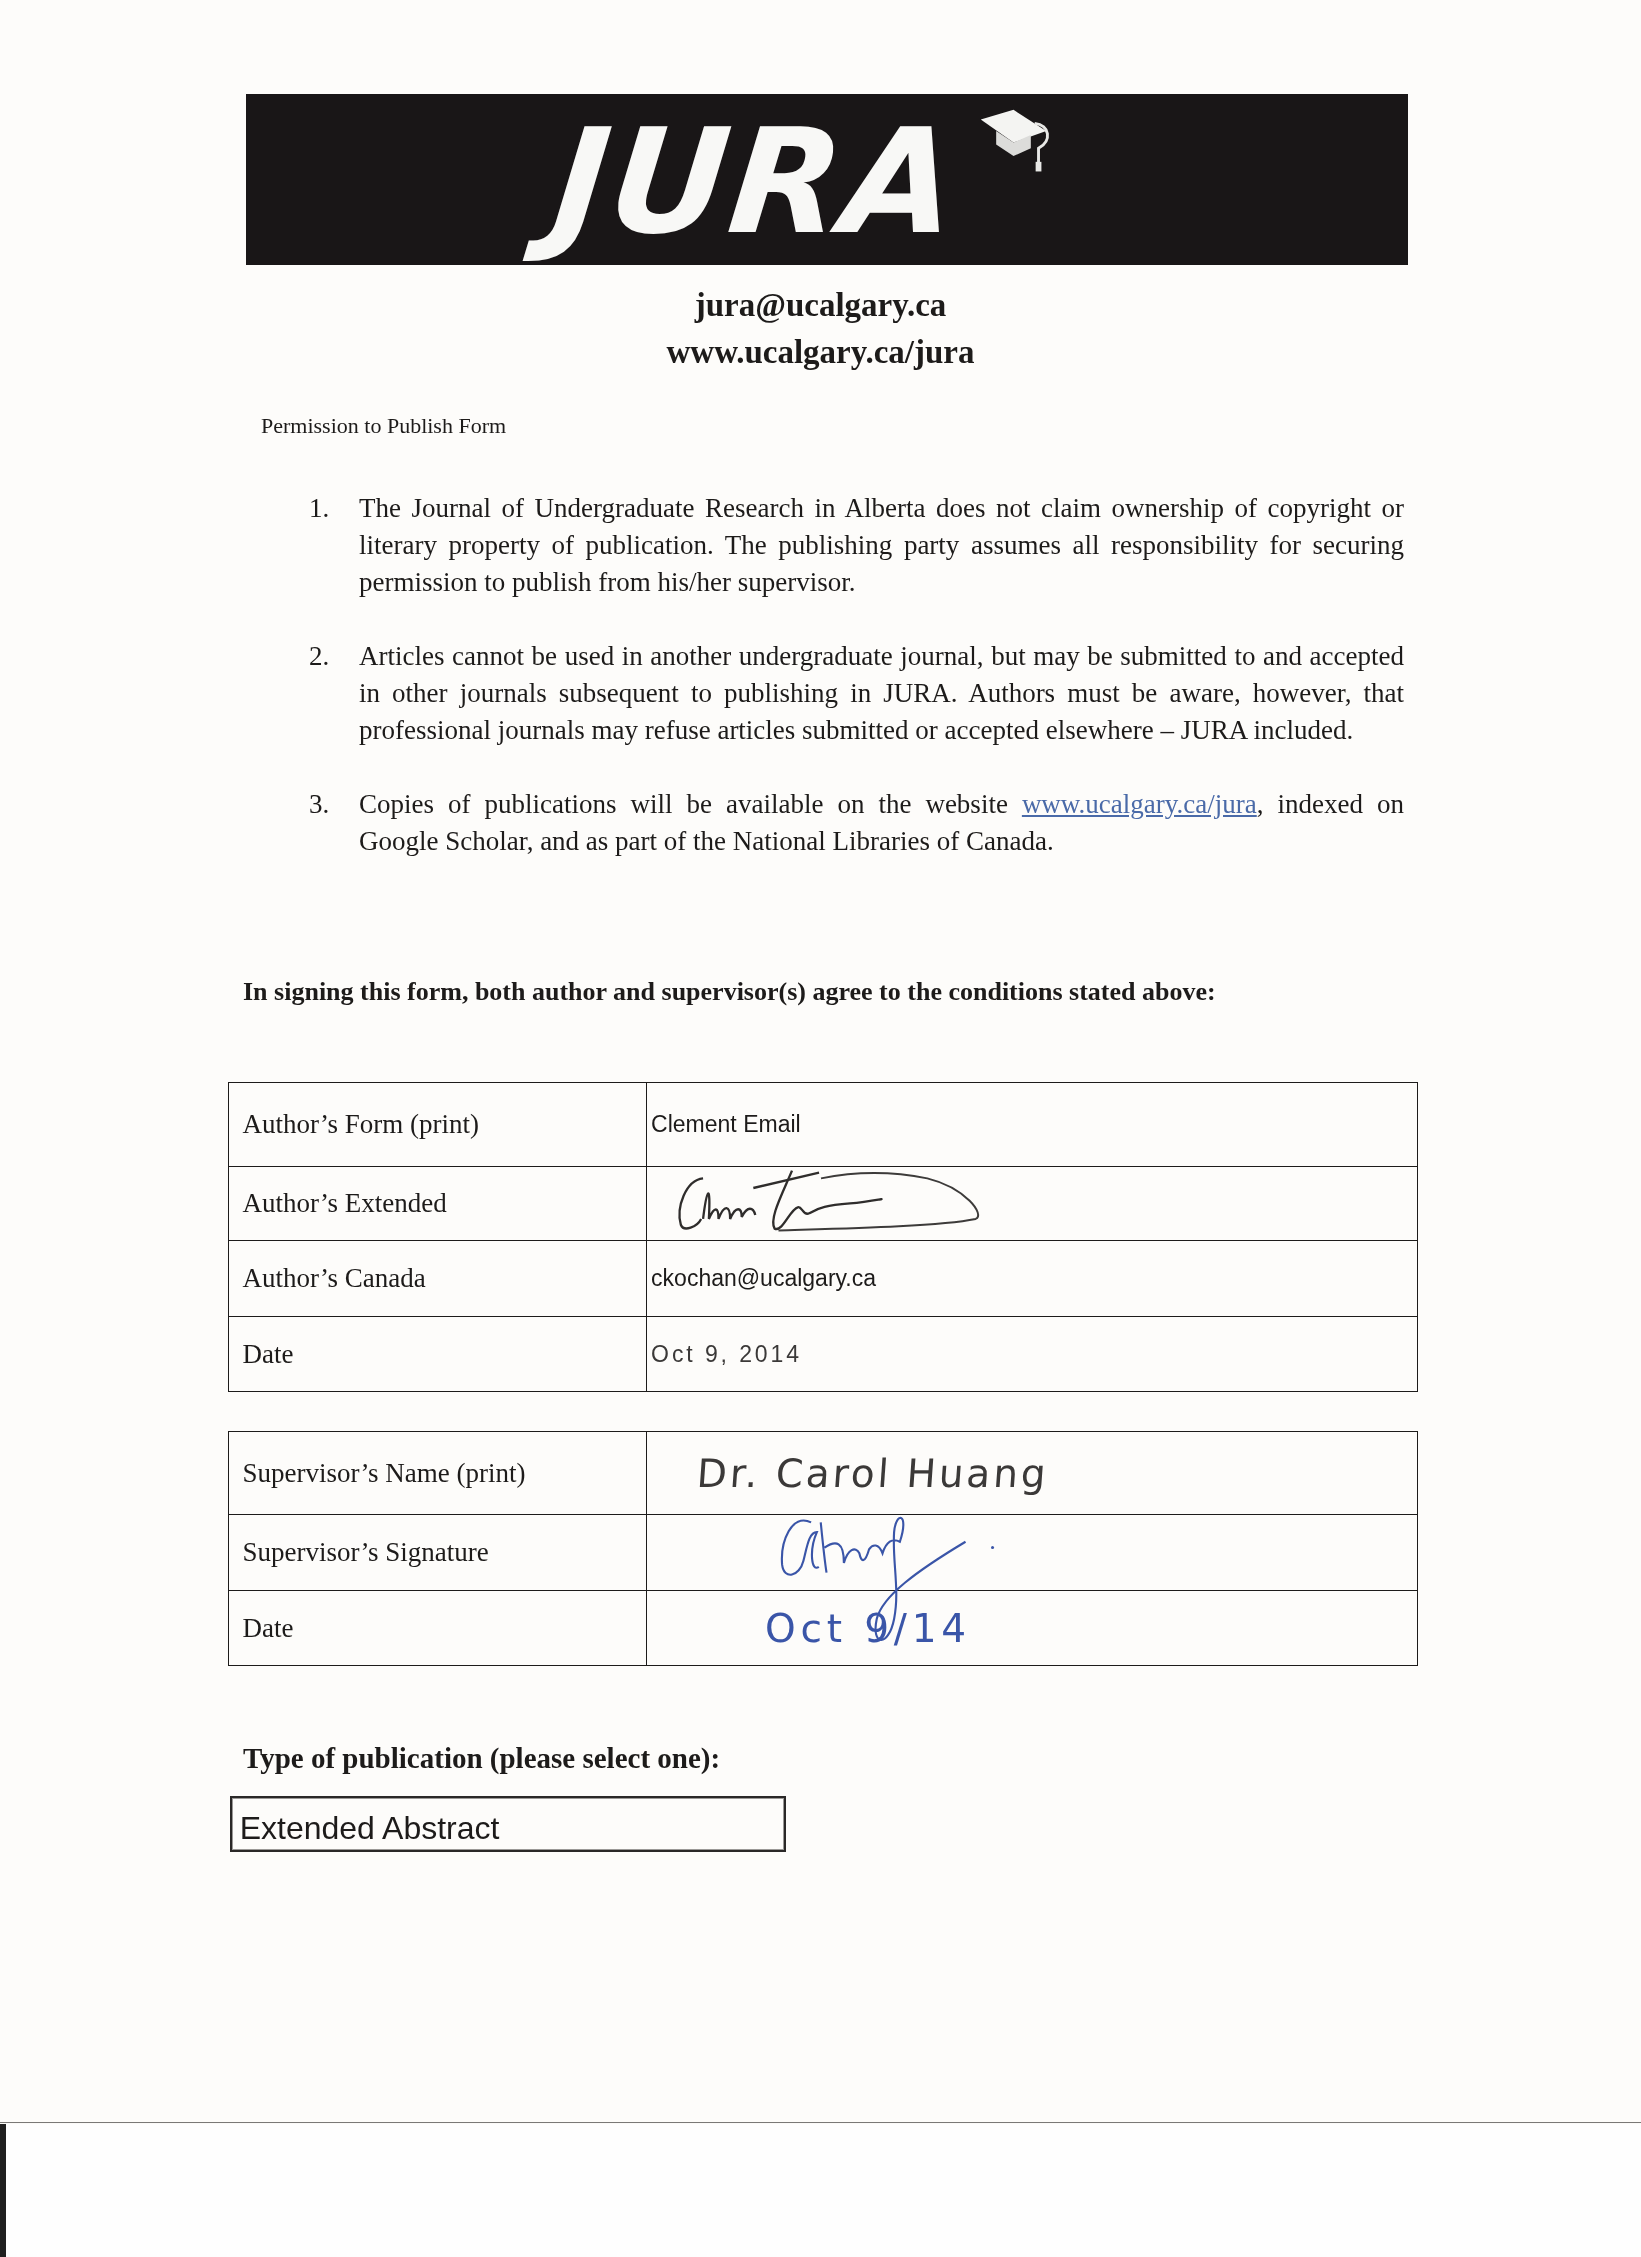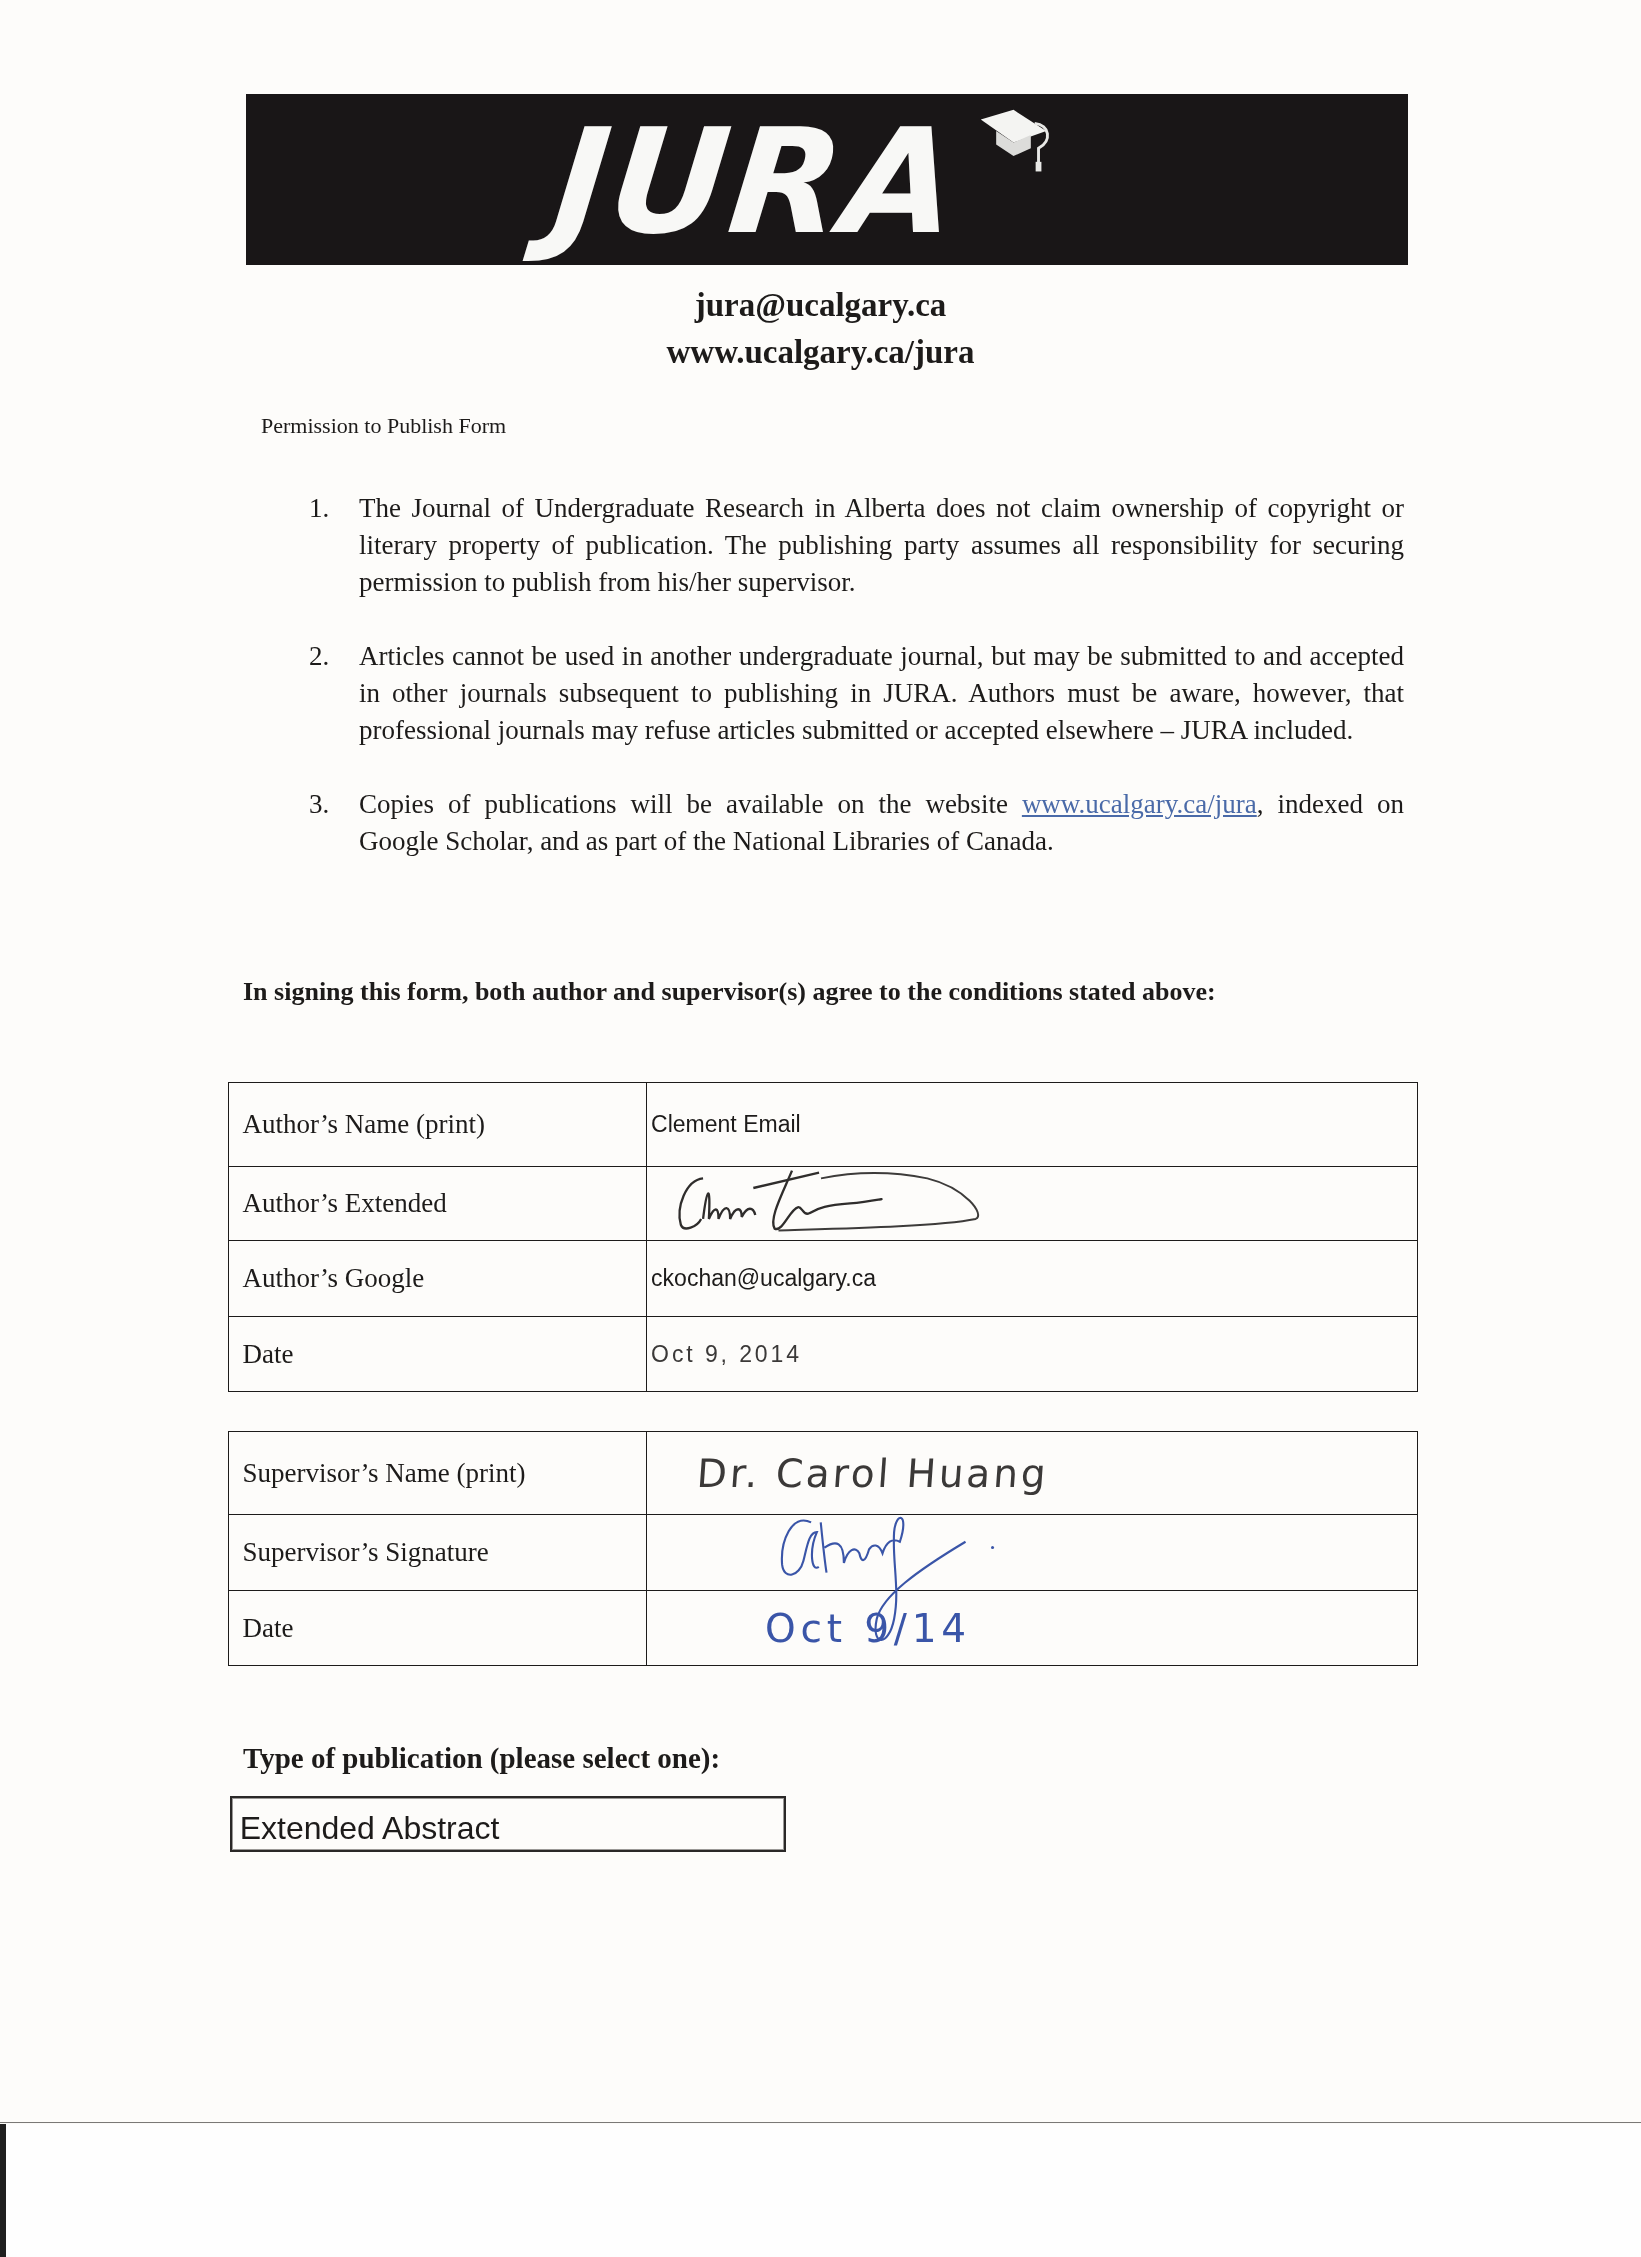--- a/index.html
+++ b/index.html
@@ -89,37 +89,37 @@
     <span class="num">3.</span>
     <span>Copies of publications will be available on the website </span><a>www.ucalgary.ca/jura</a><span>, indexed on Google Scholar, and as part of the National Libraries of Canada.</span>
   </div>
 </div>
 
 <div class="agree">In signing this form, both author and supervisor(s) agree to the conditions stated above:</div>
 
 <table class="grid author-table">
   <tbody>
       <tr style="height:84px">
-    <td class="lbl">Author’s Name (print)</td>
+    <td class="lbl">Author’s Form (print)</td>
     <td class="val">Clement Email</td>
   </tr>
   <tr style="height:74px">
     <td class="lbl">Author’s Extended</td>
     <td class="val">
       <svg class="sig-svg" width="348" height="87" viewBox="0 0 360 90">
         <path d="M58,20 C40,22 30,50 35,68 C38,76 52,70 56,62" stroke="#2f2d2c" stroke-width="2.4" fill="none"></path>
         <path d="M58,62 C62,30 66,24 64,62 C70,48 74,50 74,62 C80,46 86,48 86,62 C92,48 98,50 98,60 C104,48 110,50 112,58" stroke="#2f2d2c" stroke-width="2.4" fill="none"></path>
         <path d="M110,30 L178,14" stroke="#2f2d2c" stroke-width="2.4" fill="none"></path>
         <path d="M150,12 C140,36 126,62 132,72 C140,76 148,52 156,50 C160,48 162,60 168,56 C178,50 186,48 210,46 C230,44 250,40 240,42" stroke="#2f2d2c" stroke-width="2.4" fill="none"></path>
         <path d="M136,74 C200,72 300,70 340,62 C350,58 330,30 290,20 C250,12 210,14 180,20" stroke="#3d3b3a" stroke-width="2" fill="none"></path>
       </svg>
     </td>
   </tr>
   <tr style="height:76px">
-    <td class="lbl">Author’s Google</td>
+    <td class="lbl">Author’s Canada</td>
     <td class="val">ckochan@ucalgary.ca</td>
   </tr>
   <tr style="height:75px">
     <td class="lbl">Date</td>
     <td class="val hand hand-date">Oct 9, 2014</td>
   </tr>
 </tbody>
   </table>
 
 <table class="grid supervisor-table">

